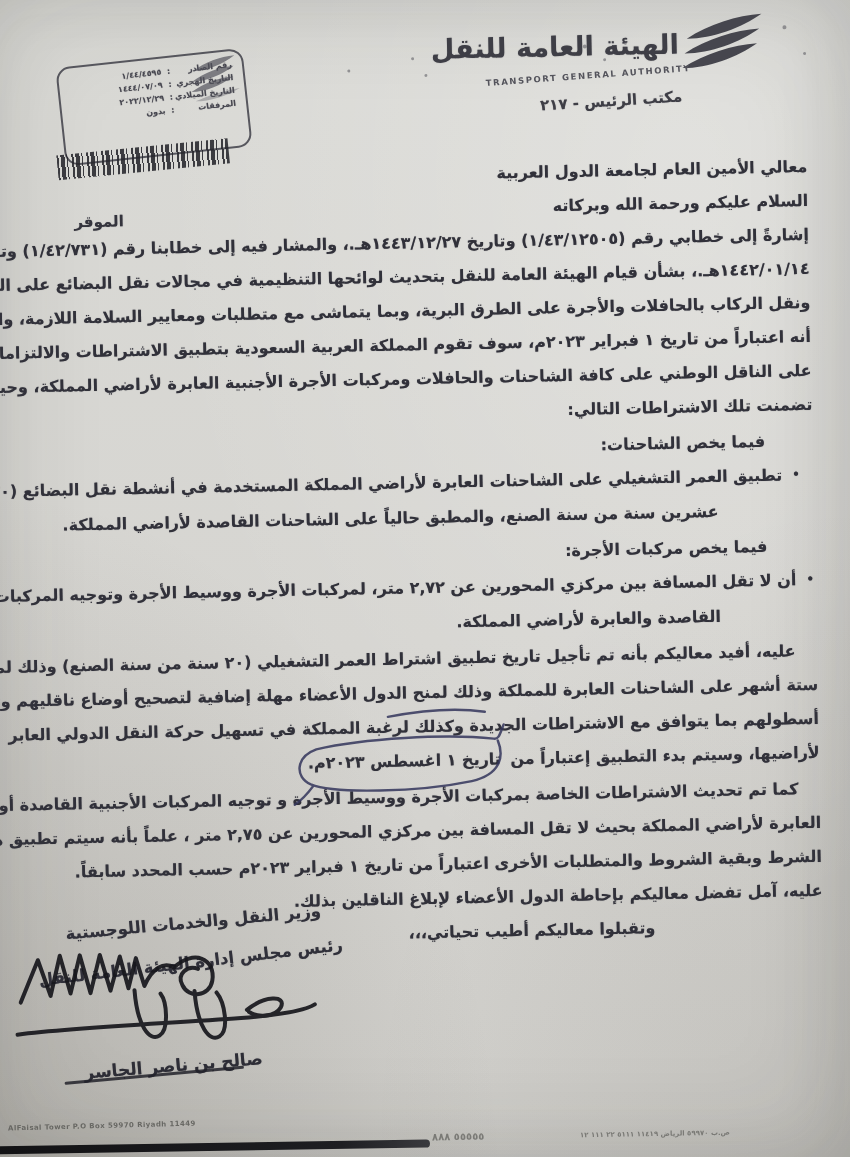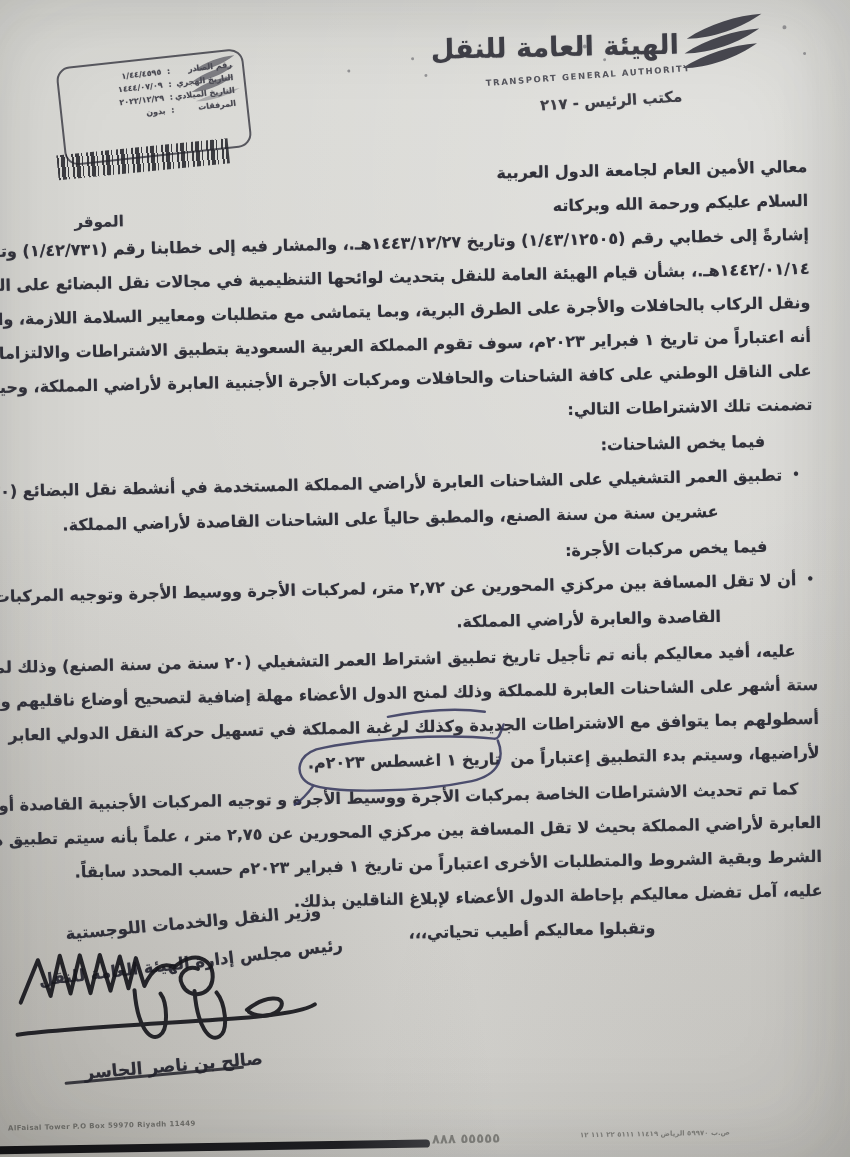--- a/index.html
+++ b/index.html
@@ -62,21 +62,21 @@
   .sig-title2{position:absolute;top:948px;left:28px;font-size:16.5px;font-weight:bold;color:#30303a;
     transform:rotate(-5.5deg);direction:rtl;white-space:nowrap;text-shadow:0 0 .8px rgba(49,49,58,.5);}
   .signature-svg{position:absolute;top:930px;left:4px;width:320px;height:145px;}
   .sig-name{position:absolute;top:1050px;left:72px;font-size:17px;font-weight:bold;color:#2d2d36;
     transform:rotate(-3.5deg);direction:rtl;white-space:nowrap;text-shadow:0 0 .8px rgba(45,45,54,.5);}
   .name-strike{position:absolute;top:1068px;left:52px;width:180px;height:3px;background:#22222a;
     transform:rotate(-4deg);border-radius:2px;opacity:.85;}
   
   .footer-left{position:absolute;top:1122px;left:8px;font-size:7px;font-weight:bold;color:#5c5c58;
     letter-spacing:.4px;transform:rotate(-1.5deg);white-space:nowrap;opacity:.85;}
-  .footer-center{position:absolute;top:1131px;left:432px;font-size:13px;font-weight:bold;color:#6a6a66;
+  .footer-center{position:absolute;top:1131px;left:432px;font-size:10px;font-weight:bold;color:#6a6a66;
     transform:rotate(-1deg);white-space:nowrap;opacity:.8;}
   .footer-right{position:absolute;top:1130px;left:580px;font-size:7px;font-weight:bold;color:#6a6a66;
     direction:rtl;transform:rotate(-1deg);white-space:nowrap;opacity:.8;}
   .scan-line{position:absolute;top:1143px;left:-12px;width:442px;height:8px;background:linear-gradient(90deg,#121214,#1e1e22 80%,#3a3a3e);
     transform:rotate(-.9deg);border-radius:4px;}
   .dot{position:absolute;border-radius:50%;background:#55555c;opacity:.55;}
 </style>
 </head>
 <body>
 

